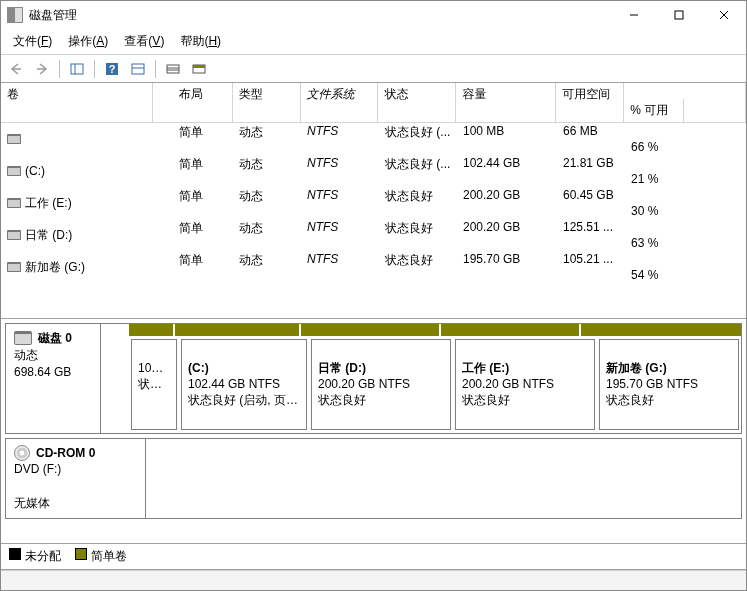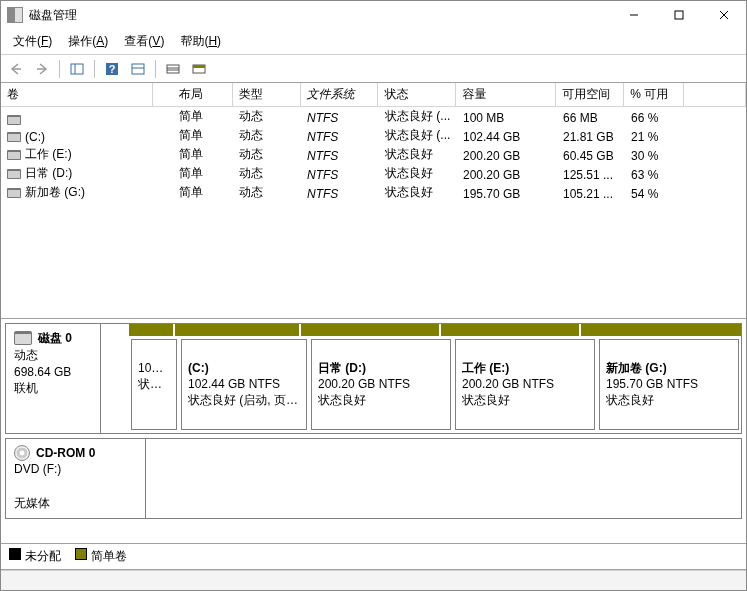--- a/index.html
+++ b/index.html
@@ -24,25 +24,25 @@
   .toolbar { display:flex; align-items:center; padding:2px 4px; border-bottom:1px solid #a0a0a0; height:28px; gap:4px; }
   .toolbar .sep { width:1px; height:18px; background:#c0c0c0; margin:0 2px; }
   .toolbar .btn { width:22px; height:22px; display:flex; align-items:center; justify-content:center; border:1px solid transparent; cursor:default; }
   .toolbar .btn.disabled { opacity:.4; pointer-events:none; }
 
   
   .vol-area { flex:0 0 236px; overflow:hidden; border-bottom:1px solid #a0a0a0; display:flex; flex-direction:column; }
   .vol-header { display:flex; background:#fff; border-bottom:1px solid #d4d4d4; }
   .vol-header .cell { border-right:1px solid #d4d4d4; padding:3px 6px; white-space:nowrap; overflow:hidden; background:#fff; cursor:default; }
   .vol-body { flex:1; overflow:auto; }
-  .vol-row { display:flex;align-items:flex-end; }
+  .vol-row { display:flex; }
   .vol-row .cell { padding:1px 6px; white-space:nowrap; overflow:hidden; text-overflow:ellipsis; }
   .vol-row .cell.first { display:flex; align-items:center; gap:4px; }
   .drv-icon { width:14px; height:10px; background:#d0d0d0; border:1px solid #777; border-top:2px solid #777; border-radius:1px; flex-shrink:0; }
-  .c0{width:152px;} .c1{width:60px;margin-left:20px;} .c2{width:68px;} .c3{width:78px;font-style:italic;} .c4{width:78px;} .c5{width:100px;} .c6{width:68px;} .c7{width:60px;} .c8{width:62px;}
+  .c0{width:152px;} .c1{width:60px;margin-left:20px;} .c2{width:68px;} .c3{width:78px;font-style:italic;} .c4{width:78px;} .c5{width:100px;} .c6{width:68px;} .c7{width:60px;margin-top:16px;} .c8{width:62px;}
 
   
   .diskmap-area { flex:1; overflow:auto; border-bottom:1px solid #a0a0a0; }
   .disk-row { display:flex; border:1px solid #808080; margin:4px; background:#fff;gap:28px; }
   .disk-info { width:140px; border-right:1px solid #808080; padding:6px 8px; line-height:1.4; }
   .disk-info .name { font-weight:bold; display:flex; align-items:center; gap:6px; }
   .disk-ico { width:18px; height:14px; background:#d9d9d9; border:1px solid #777; border-top:3px solid #777; border-radius:2px; }
   .cd-ico { width:16px; height:16px; border-radius:50%; background:radial-gradient(circle,#fff 25%,#ccc 26% 55%,#eee 56%); border:1px solid #888; }
   .disk-parts { flex:1; display:flex; flex-direction:column; }
   .parts-top { height:12px; background:#808000; display:flex; }
@@ -226,21 +226,20 @@
 
   <div class="diskmap-area" id="diskmap">
       <div class="disk-row">
         <div class="disk-info">
           <div class="name">
             <span class="disk-ico"></span>
             <span>磁盘 0</span>
           </div>
           <div>动态</div>
           <div>698.64 GB</div>
-          <div>联机</div>
         </div>
         <div class="disk-parts">
           <div class="parts-top">
             <div class="seg" style="width: 46px;"></div>
             <div class="seg" style="width: 126px;"></div>
             <div class="seg" style="width: 140px;"></div>
             <div class="seg" style="width: 140px;"></div>
             <div class="seg" style="width: 140px;"></div>
           </div>
           <div class="parts-bot">

